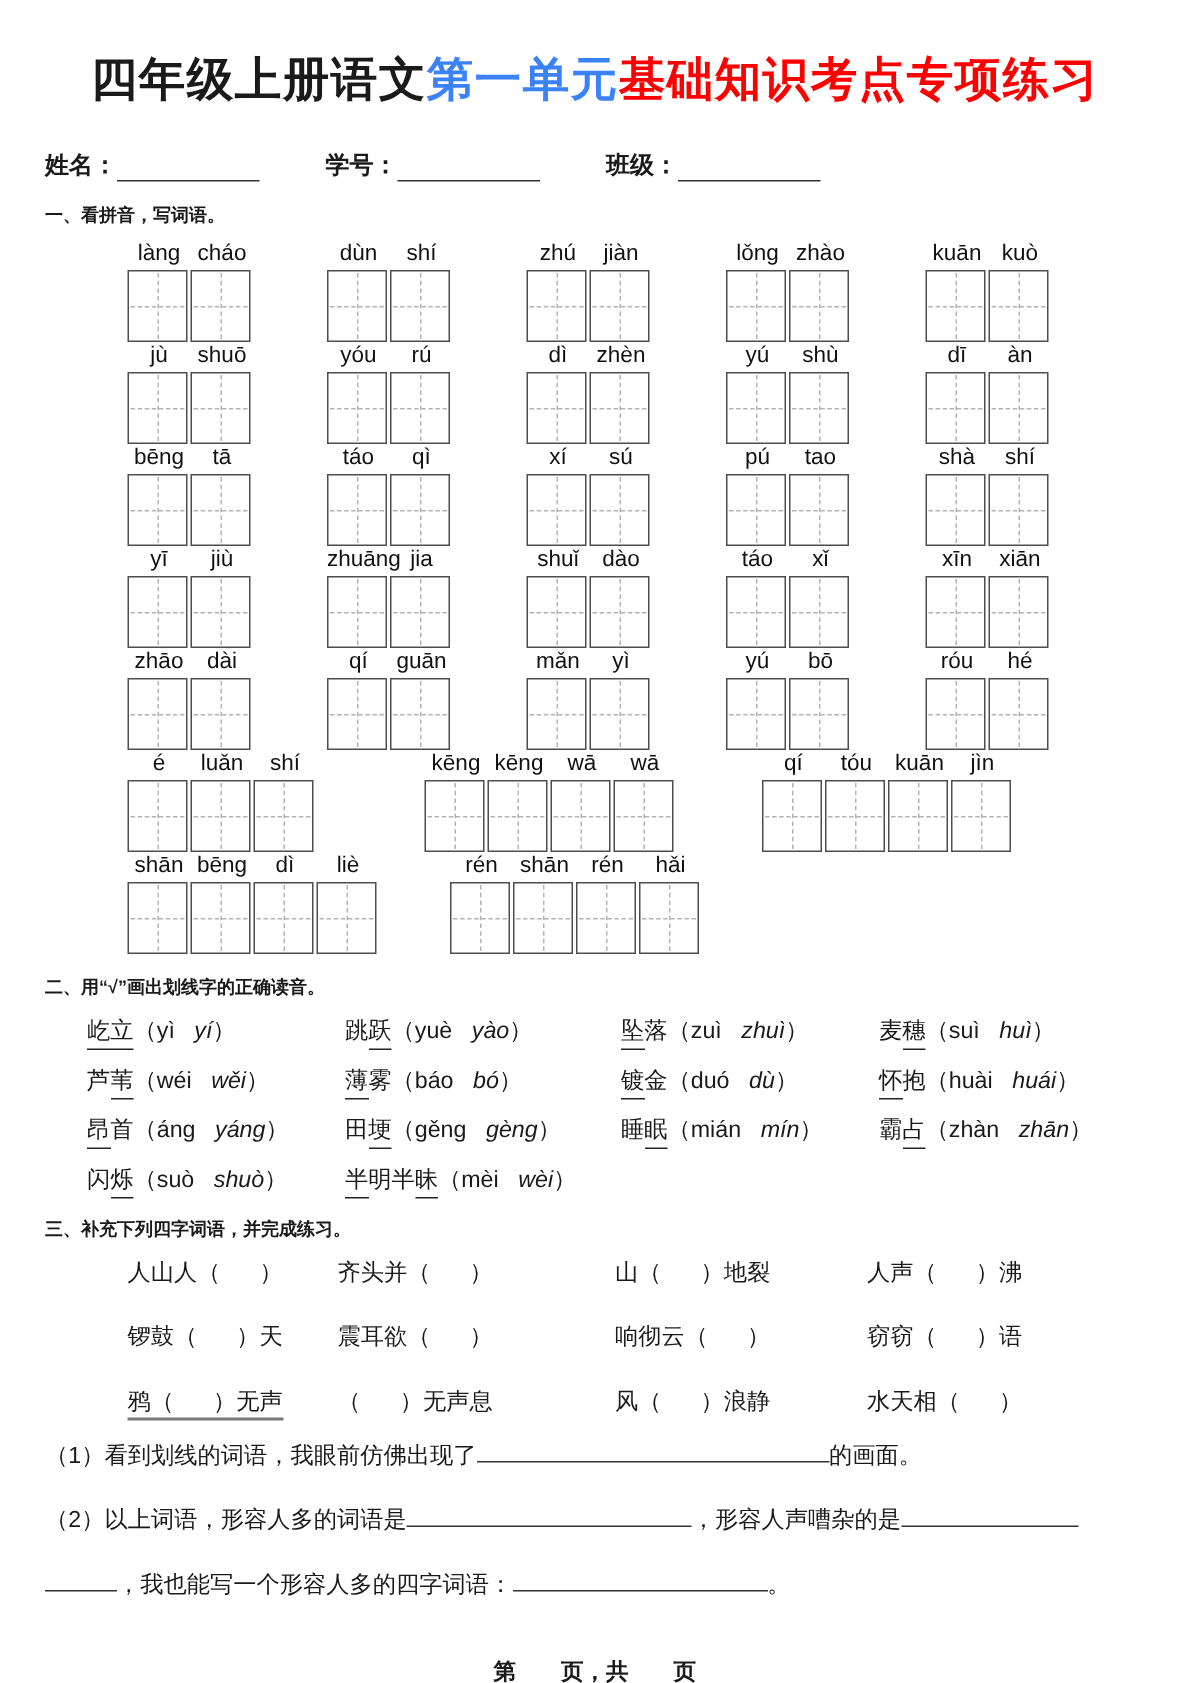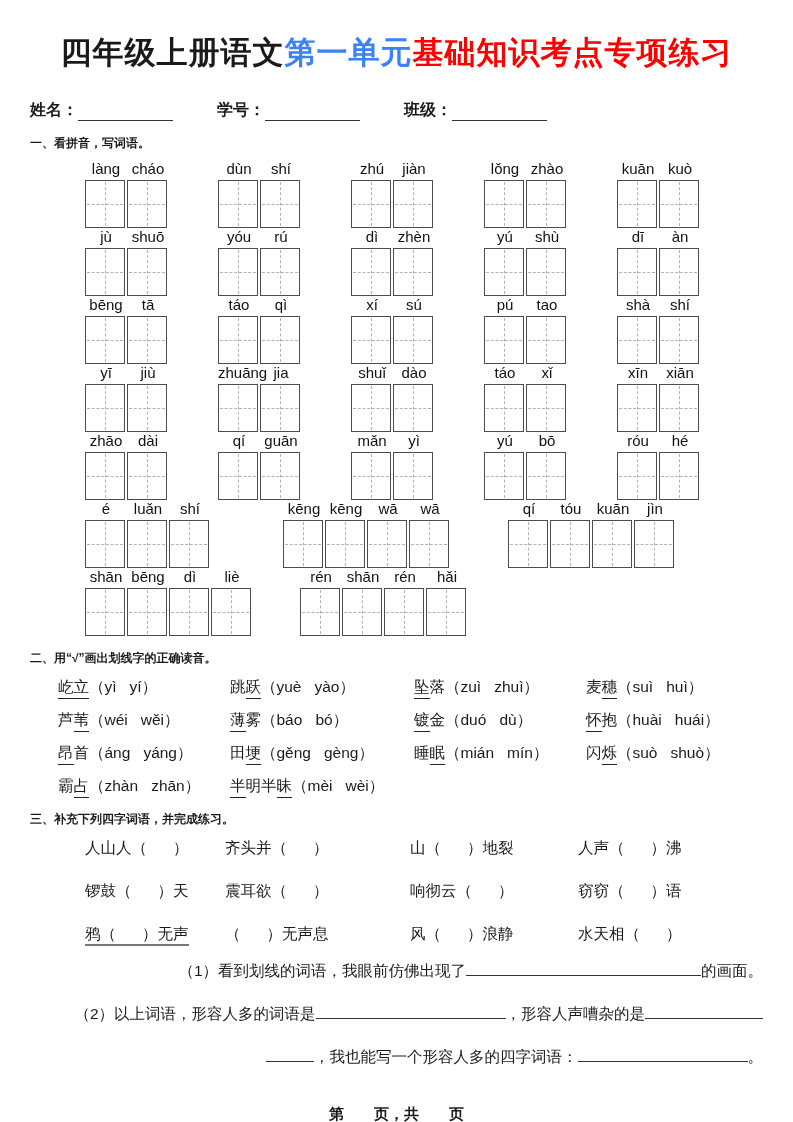--- a/index.html
+++ b/index.html
@@ -37,29 +37,29 @@
   .pinyin-line { display:flex; height:20px; font-size:15px; color:#111; }
   .syl { width:42px; text-align:center; white-space:nowrap; line-height:18px; }
   .box-row { display:flex; gap:2px; }
   .tian-box { position:relative; width:40px; height:48px; border:1.6px solid #4d4d4d; background:#fff; }
   .tian-box::before { content:""; position:absolute; left:1px; right:1px; top:50%; border-top:1px dashed #b3b3b3; }
   .tian-box::after  { content:""; position:absolute; top:1px; bottom:1px; left:50%; border-left:1px dashed #b3b3b3; }
 
   
   #pron-grid { margin-top:10px; padding-left:28px; display:grid; grid-template-columns:172px 184px 172px auto; row-gap:12px; font-size:15.5px; }
   .ul { border-bottom:1.5px solid #222; padding-bottom:3px; }
-  .opt2 { margin-left:13px; }
+  .opt2 { margin-left:13px;font-style:italic; }
 
   
   #phrase-grid { margin-top:10px; padding-left:55px; display:grid; grid-template-columns:140px 185px 168px auto; row-gap:22px; font-size:15.5px; }
   .pgap { display:inline-block; width:26px; }
   .phrase.ul-phrase { border-bottom:2px solid #777; padding-bottom:2px; }
 
   
-  #questions { margin-top:14px; font-size:15.5px;text-align:right; }
+  #questions { margin-top:14px; font-size:15.5px; }
   .q-line { margin-bottom:19px; line-height:24px; }
   .qblank { display:inline-block; border-bottom:1px solid #333; height:16px; }
 
   
   .footer { position:absolute; left:0; right:0; bottom:30px; text-align:center; font-size:15px; font-weight:bold; }
   .fgap { display:inline-block; width:30px; }
 </style>
 </head>
 <body>
 
@@ -424,22 +424,22 @@
       <div class="pron-item"><span>跳</span><span class="ul">跃</span><span>（<span class="opt1">yuè</span><span class="opt2">yào</span>）</span></div>
       <div class="pron-item"><span class="ul">坠</span><span>落</span><span>（<span class="opt1">zuì</span><span class="opt2">zhuì</span>）</span></div>
       <div class="pron-item"><span>麦</span><span class="ul">穗</span><span>（<span class="opt1">suì</span><span class="opt2">huì</span>）</span></div>
       <div class="pron-item"><span>芦</span><span class="ul">苇</span><span>（<span class="opt1">wéi</span><span class="opt2">wěi</span>）</span></div>
       <div class="pron-item"><span class="ul">薄</span><span>雾</span><span>（<span class="opt1">báo</span><span class="opt2">bó</span>）</span></div>
       <div class="pron-item"><span class="ul">镀</span><span>金</span><span>（<span class="opt1">duó</span><span class="opt2">dù</span>）</span></div>
       <div class="pron-item"><span class="ul">怀</span><span>抱</span><span>（<span class="opt1">huài</span><span class="opt2">huái</span>）</span></div>
       <div class="pron-item"><span class="ul">昂</span><span>首</span><span>（<span class="opt1">áng</span><span class="opt2">yáng</span>）</span></div>
       <div class="pron-item"><span>田</span><span class="ul">埂</span><span>（<span class="opt1">gěng</span><span class="opt2">gèng</span>）</span></div>
       <div class="pron-item"><span>睡</span><span class="ul">眠</span><span>（<span class="opt1">mián</span><span class="opt2">mín</span>）</span></div>
+      <div class="pron-item"><span>霸</span><span class="ul">占</span><span>（<span class="opt1">zhàn</span><span class="opt2">zhān</span>）</span></div>
       <div class="pron-item"><span>闪</span><span class="ul">烁</span><span>（<span class="opt1">suò</span><span class="opt2">shuò</span>）</span></div>
-      <div class="pron-item"><span>霸</span><span class="ul">占</span><span>（<span class="opt1">zhàn</span><span class="opt2">zhān</span>）</span></div>
       <div class="pron-item"><span class="ul">半</span><span>明</span><span>半</span><span class="ul">昧</span><span>（<span class="opt1">mèi</span><span class="opt2">wèi</span>）</span></div>
     </div>
 
   <div class="sec-heading">三、补充下列四字词语，并完成练习。</div>
   <div id="phrase-grid">
       <div><span class="phrase"><span>人山人</span>（<span class="pgap"></span>）</span></div>
       <div><span class="phrase"><span>齐头并</span>（<span class="pgap"></span>）</span></div>
       <div><span class="phrase"><span>山</span>（<span class="pgap"></span>）<span>地裂</span></span></div>
       <div><span class="phrase"><span>人声</span>（<span class="pgap"></span>）<span>沸</span></span></div>
       <div><span class="phrase"><span>锣鼓</span>（<span class="pgap"></span>）<span>天</span></span></div>

